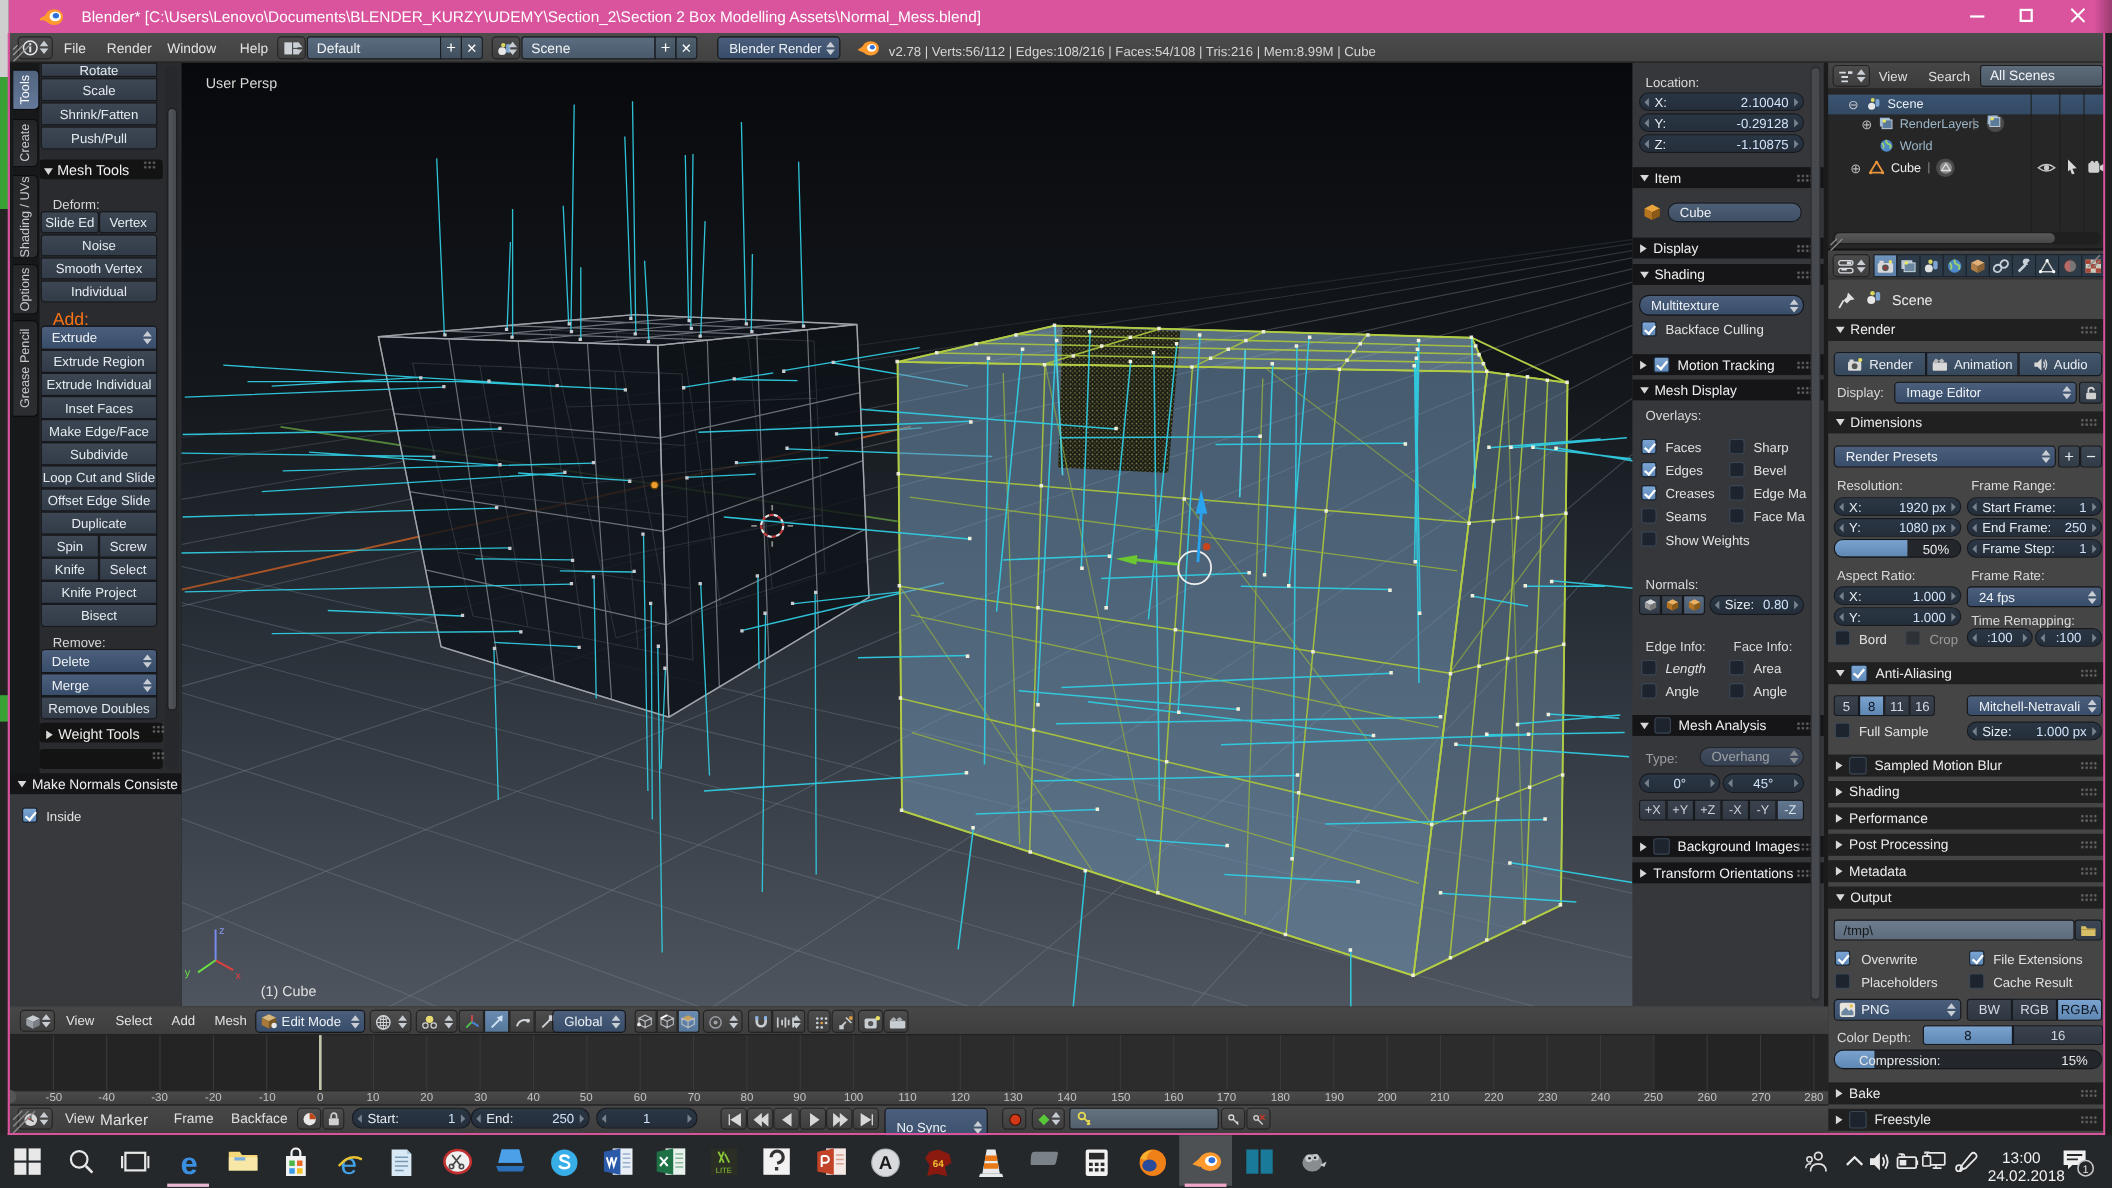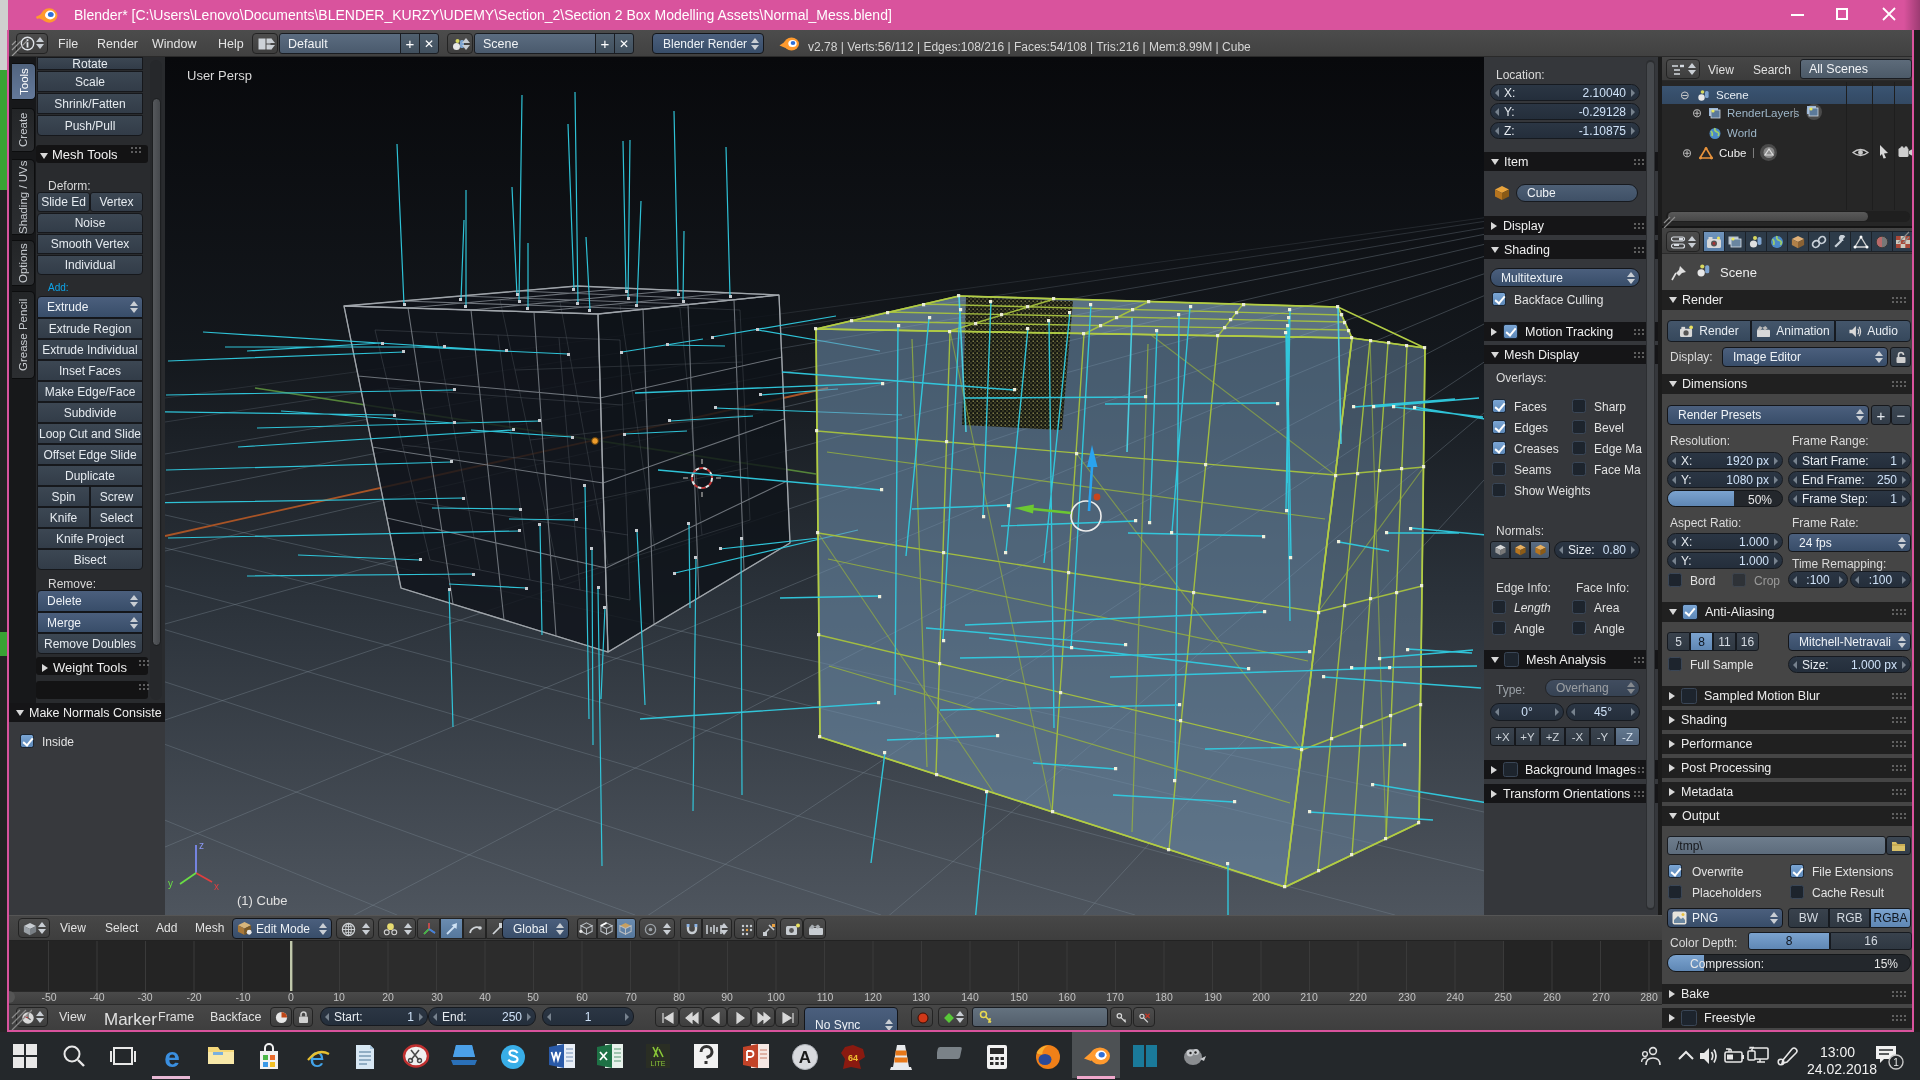--- a/index.html
+++ b/index.html
@@ -97,21 +97,21 @@
 <div class="a btn" style="left:37px;top:115px;width:106px;height:21px;border-radius:0 0 4px 4px">Push/Pull</div>
 <div class="a" style="left:36px;top:145px;width:112px;height:18px;background:#131314;border-radius:3px"></div>
 <div class="a tx " style="left:40px;top:147px;font-size:13px;color:#e2e2e2;"><span class="tri" style="margin-right:4px"></span><b style="font-weight:normal;color:#f2f2f2">Mesh Tools</b></div>
 <div class="a dots" style="left:130px;top:150px;width:12px"></div>
 <div class="a tx " style="left:48px;top:179px;font-size:12px;color:#d8d8d8;">Deform:</div>
 <div class="a btn" style="left:37px;top:192px;width:53px;height:20px;border-radius:3px">Slide Ed</div>
 <div class="a btn" style="left:90px;top:192px;width:53px;height:20px;border-radius:3px">Vertex</div>
 <div class="a btn" style="left:37px;top:213px;width:106px;height:20px;border-radius:4px 4px 0 0">Noise</div>
 <div class="a btn" style="left:37px;top:234px;width:106px;height:20px;border-radius:0">Smooth Vertex</div>
 <div class="a btn" style="left:37px;top:255px;width:106px;height:20px;border-radius:0 0 4px 4px">Individual</div>
-<div class="a tx " style="left:48px;top:282px;font-size:10px;color:#0ea5e9;text-align:center;">Add:</div>
+<div class="a tx " style="left:48px;top:282px;font-size:16px;color:#f97316;text-align:center;">Add:</div>
 <div class="a mw" style="left:37px;top:296px;width:106px;height:22px;border-radius:4px 4px 0 0;padding-left:9px">Extrude<span class="ud"></span></div>
 <div class="a btn" style="left:37px;top:318px;width:106px;height:21px;border-radius:0">Extrude Region</div>
 <div class="a btn" style="left:37px;top:339px;width:106px;height:21px;border-radius:0">Extrude Individual</div>
 <div class="a btn" style="left:37px;top:360px;width:106px;height:21px;border-radius:0">Inset Faces</div>
 <div class="a btn" style="left:37px;top:381px;width:106px;height:21px;border-radius:0">Make Edge/Face</div>
 <div class="a btn" style="left:37px;top:402px;width:106px;height:21px;border-radius:0">Subdivide</div>
 <div class="a btn" style="left:37px;top:423px;width:106px;height:21px;border-radius:0">Loop Cut and Slide</div>
 <div class="a btn" style="left:37px;top:444px;width:106px;height:21px;border-radius:0">Offset Edge Slide</div>
 <div class="a btn" style="left:37px;top:465px;width:106px;height:21px;border-radius:0">Duplicate</div>
 <div class="a btn" style="left:37px;top:486px;width:53px;height:21px;border-radius:0">Spin</div>
@@ -799,21 +799,21 @@
 <div class="a" style="left:9px;top:1004px;width:1653px;height:27px;background:linear-gradient(#474747,#3e3e3e);border-top:1px solid #2a2a2a"></div>
 <div class="a hdd" style="left:16px;top:1007px;width:32px;height:20px;">
     <svg class="a" style="left:4px;top:3px" width="14" height="14" viewBox="0 0 16 16">
       <circle cx="8" cy="8" r="6.5" fill="#d8d8d8"></circle>
       <path d="M8 8 L8 3.5 M8 8 L11 10" stroke="#555" stroke-width="1.5"></path>
       <path d="M8 8 L4 6" stroke="#a33" stroke-width="1.5"></path>
     </svg>
     <span class="ud" style="right:2px"></span>
   </div>
 <div class="a tx " style="left:59px;top:1010px;font-size:12.5px;color:#e0e0e0;">View</div>
-<div class="a tx " style="left:104px;top:1010px;font-size:17px;color:#e0e0e0;">Marker</div>
+<div class="a tx " style="left:91px;top:1010px;font-size:14px;color:#e0e0e0;">Marker</div>
 <div class="a tx " style="left:158px;top:1010px;font-size:12.5px;color:#e0e0e0;">Frame</div>
 <div class="a tx " style="left:210px;top:1010px;font-size:12.5px;color:#e0e0e0;">Backface</div>
 <div class="a hdd" style="left:270px;top:1007px;width:22px;height:20px;">
     <svg class="a" style="left:4px;top:3px" width="13" height="13" viewBox="0 0 14 14">
       <circle cx="7" cy="7" r="6" fill="#e8e8e8"></circle>
       <path d="M7 7 L7 1 A6 6 0 0 1 13 7Z" fill="#c04818"></path>
     </svg>
   </div>
 <div class="a hdd" style="left:293px;top:1007px;width:20px;height:20px;">
     <svg class="a" style="left:4px;top:3px" width="11" height="13" viewBox="0 0 11 13">

